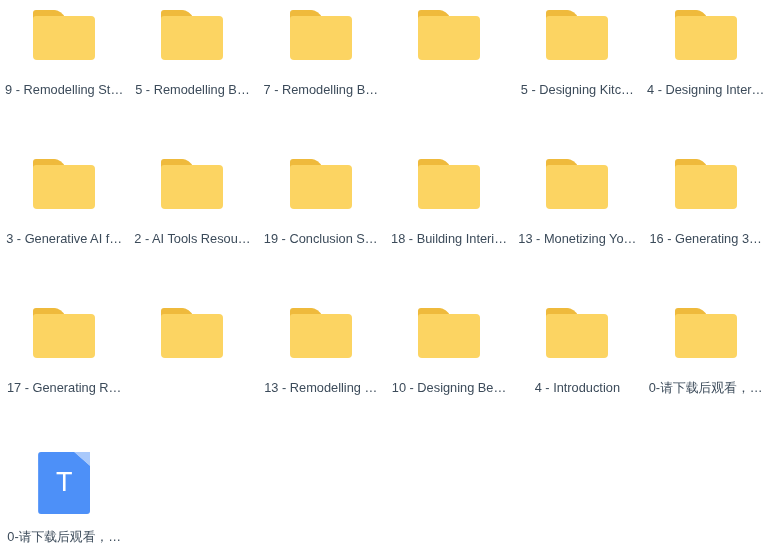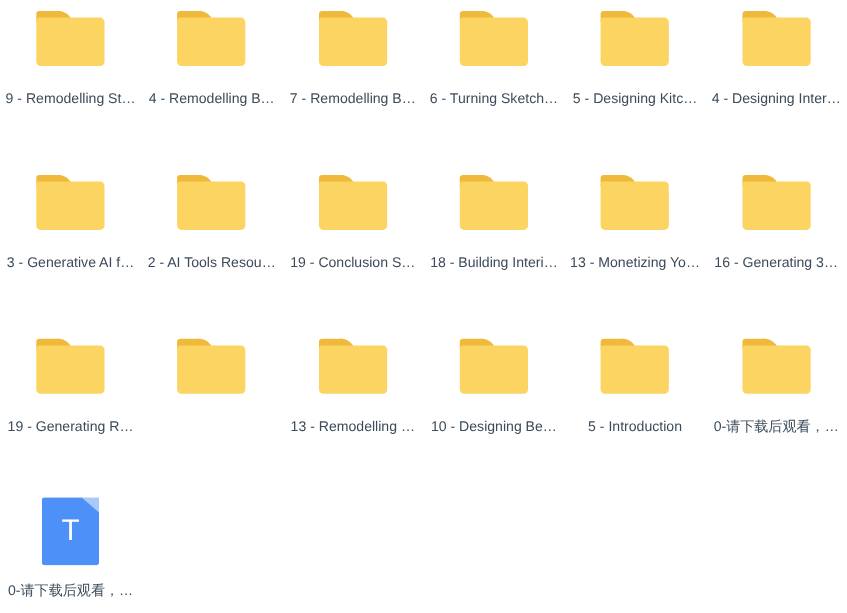--- a/index.html
+++ b/index.html
@@ -155,39 +155,38 @@
       </div>
       <div class="file-label">9 - Remodelling St…</div>
     </div>
     <div class="file-item">
       <div class="icon-wrap">
         <div class="folder-icon">
           <div class="folder-tab"></div>
           <div class="folder-body"></div>
         </div>
       </div>
-      <div class="file-label">4 - Remodelling B…</div>
+      <div class="file-label">5 - Remodelling B…</div>
     </div>
     <div class="file-item">
       <div class="icon-wrap">
         <div class="folder-icon">
           <div class="folder-tab"></div>
           <div class="folder-body"></div>
         </div>
       </div>
       <div class="file-label">7 - Remodelling B…</div>
     </div>
     <div class="file-item">
       <div class="icon-wrap">
         <div class="folder-icon">
           <div class="folder-tab"></div>
           <div class="folder-body"></div>
         </div>
       </div>
-      <div class="file-label">6 - Turning Sketch…</div>
     </div>
     <div class="file-item">
       <div class="icon-wrap">
         <div class="folder-icon">
           <div class="folder-tab"></div>
           <div class="folder-body"></div>
         </div>
       </div>
       <div class="file-label">5 - Designing Kitc…</div>
     </div>
@@ -254,21 +253,21 @@
       </div>
       <div class="file-label">16 - Generating 3…</div>
     </div>
     <div class="file-item">
       <div class="icon-wrap">
         <div class="folder-icon">
           <div class="folder-tab"></div>
           <div class="folder-body"></div>
         </div>
       </div>
-      <div class="file-label">19 - Generating R…</div>
+      <div class="file-label">17 - Generating R…</div>
     </div>
     <div class="file-item">
       <div class="icon-wrap">
         <div class="folder-icon">
           <div class="folder-tab"></div>
           <div class="folder-body"></div>
         </div>
       </div>
     </div>
     <div class="file-item">
@@ -289,21 +288,21 @@
       </div>
       <div class="file-label">10 - Designing Be…</div>
     </div>
     <div class="file-item">
       <div class="icon-wrap">
         <div class="folder-icon">
           <div class="folder-tab"></div>
           <div class="folder-body"></div>
         </div>
       </div>
-      <div class="file-label">5 - Introduction</div>
+      <div class="file-label">4 - Introduction</div>
     </div>
     <div class="file-item">
       <div class="icon-wrap">
         <div class="folder-icon">
           <div class="folder-tab"></div>
           <div class="folder-body"></div>
         </div>
       </div>
       <div class="file-label">0-请下载后观看，…</div>
     </div>

